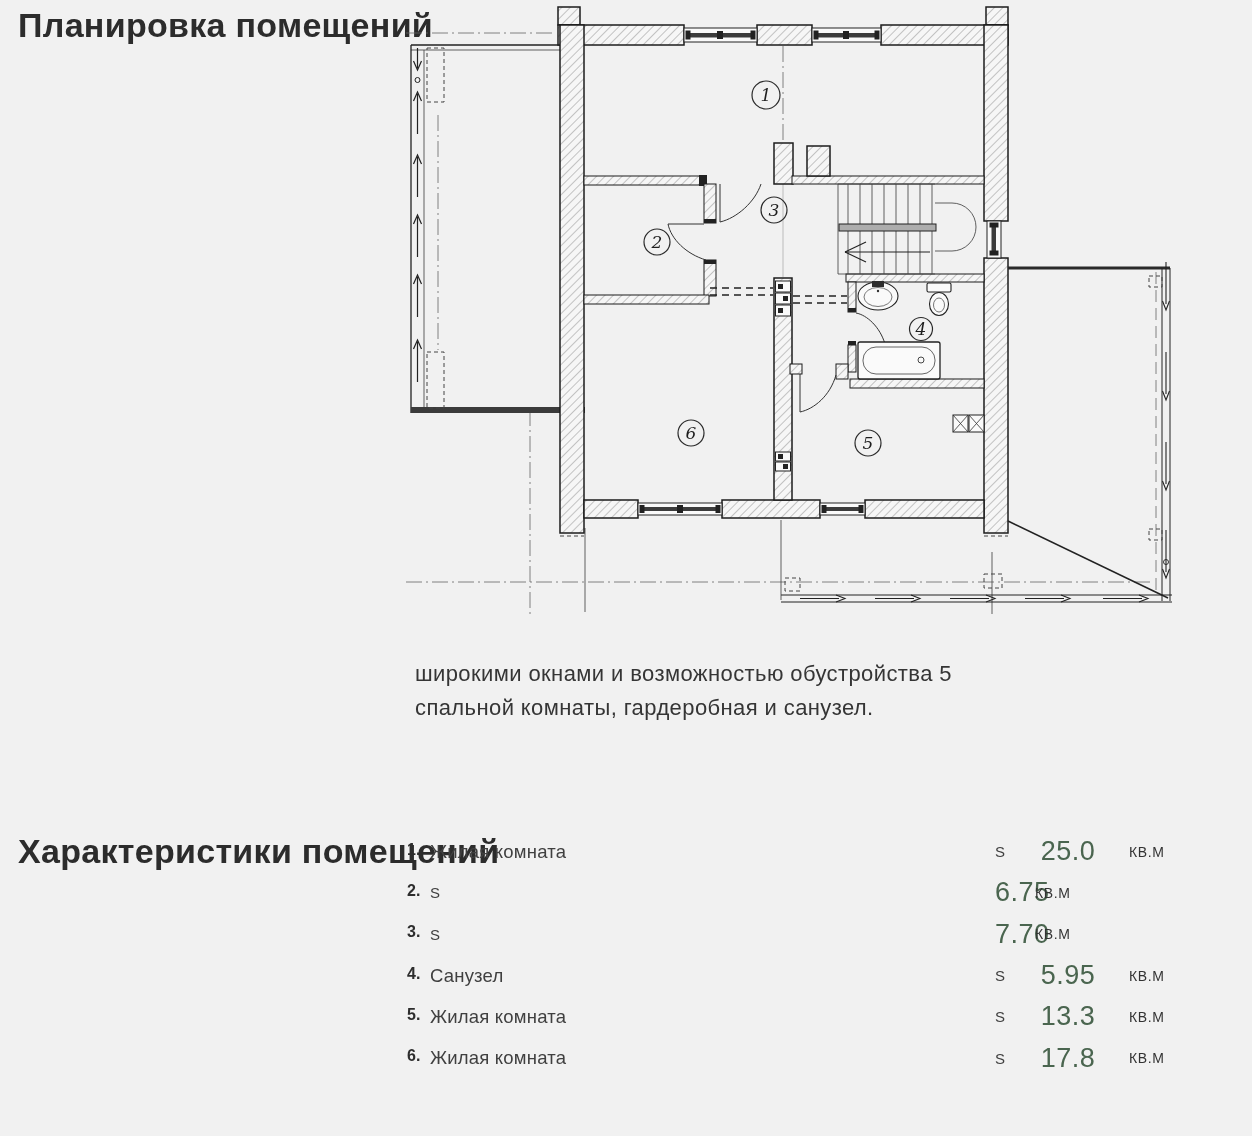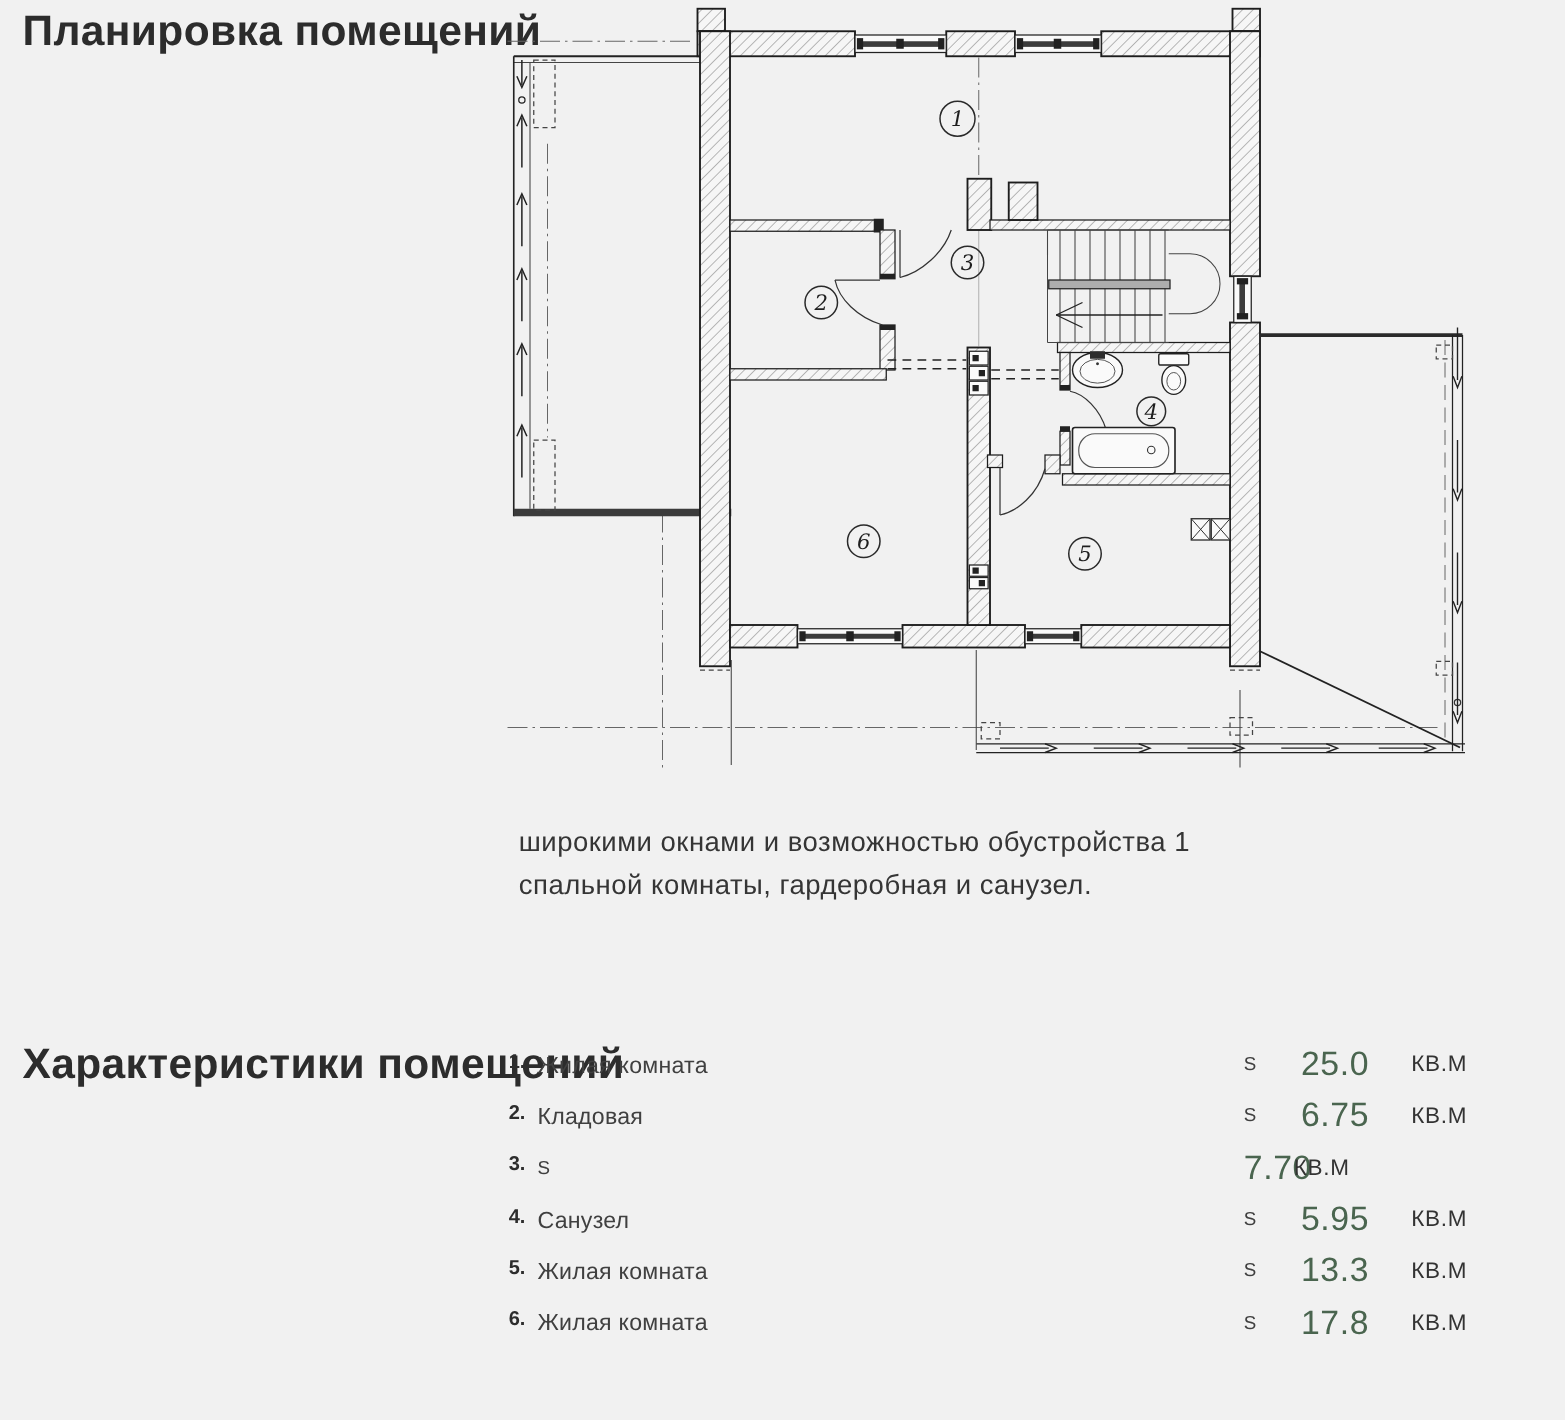--- a/index.html
+++ b/index.html
@@ -23,21 +23,21 @@
   #plan-description span{display:block;}
   #specs-table{position:absolute;left:407px;top:831px;width:766px;}
   .spec-row{
     display:grid;height:41.3px;align-items:center;
     grid-template-columns:23px 1fr 26px 94px 58px;
   }
   .spec-row .no{font-size:16px;font-weight:600;color:#2d2d2d;align-self:center;margin-top:-4px;}
   .spec-row .lbl{font-size:18.5px;font-weight:500;color:#404040;letter-spacing:.2px;}
   .spec-row .s{font-size:15px;color:#3f3f3f;}
   .spec-row .val{font-size:27px;font-weight:500;color:#4a654f;text-align:center;letter-spacing:.5px;}
-  .spec-row .unit{font-size:18px;color:#333;text-transform:uppercase;letter-spacing:.6px;padding-left:14px;}
+  .spec-row .unit{font-size:14px;color:#333;text-transform:uppercase;letter-spacing:.6px;padding-left:14px;}
   
   .wall{fill:url(#hatch);stroke:#1d1d1d;stroke-width:1.5;}
   .thinwall{fill:url(#hatch);stroke:#1d1d1d;stroke-width:1;}
   .ln{stroke:#222;fill:none;}
   .thin{stroke:#444;fill:none;stroke-width:.85;}
   .axis{stroke:#666;fill:none;stroke-width:.8;stroke-dasharray:16 4 2 4;}
   .dashed{stroke:#444;fill:none;stroke-width:1;stroke-dasharray:4 3;}
   .fixture{fill:#fafafa;stroke:#222;}
   .roomcirc{fill:none;stroke:#2a2a2a;stroke-width:1.2;}
   .roomnum{font-family:"DejaVu Serif", serif;font-style:italic;font-size:17px;fill:#1e1e1e;text-anchor:middle;}
@@ -311,40 +311,39 @@
     <circle class="roomcirc" cx="921" cy="329" r="11.5"></circle>
     <text class="roomnum" x="921" y="335" font-size="15">4</text>
     <circle class="roomcirc" cx="868" cy="443" r="13"></circle>
     <text class="roomnum" x="868" y="449">5</text>
     <circle class="roomcirc" cx="691" cy="433" r="13"></circle>
     <text class="roomnum" x="691" y="439">6</text>
   </g>
 </svg>
 
 <p id="plan-description">
-  <span>широкими окнами и возможностью обустройства 1</span>
+  <span>широкими окнами и возможностью обустройства 5</span>
   <span>спальной комнаты, гардеробная и санузел.</span>
 </p>
 
 <h2 class="section-title" id="specs-title">
   <span>Характеристики</span>
   <span>помещений</span>
 </h2>
 
 <div id="specs-table">
   <div class="spec-row">
     <span class="no">1.</span>
     <span class="lbl">Жилая комната</span>
     <span class="s">S</span>
     <span class="val">25.0</span>
     <span class="unit">кв.м</span>
   </div>
   <div class="spec-row">
     <span class="no">2.</span>
-    <span class="lbl">Кладовая</span>
     <span class="s">S</span>
     <span class="val">6.75</span>
     <span class="unit">кв.м</span>
   </div>
   <div class="spec-row">
     <span class="no">3.</span>
     <span class="s">S</span>
     <span class="val">7.70</span>
     <span class="unit">кв.м</span>
   </div>

